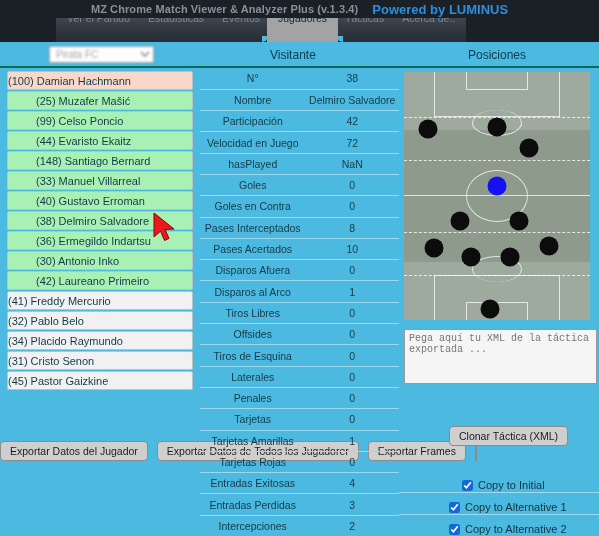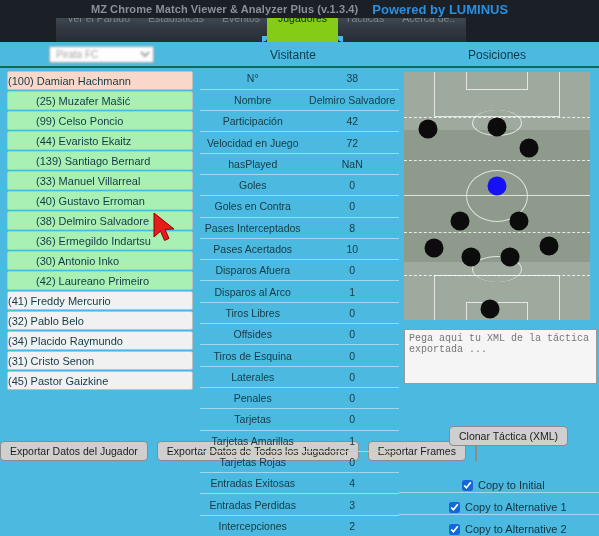--- a/index.html
+++ b/index.html
@@ -56,21 +56,21 @@
     background: linear-gradient(180deg,#4c555f 0%, #333a43 55%, #272d35 100%);
     border-radius: 7px 7px 0 0;
     margin-right: -4px;
     position: relative;
     cursor: default;
     white-space: nowrap;
     box-shadow: inset 0 1px 0 rgba(255,255,255,.12);
   }
   .tab.active {
     color: #0b2a3a;
-    background: #84cc16;
+    background: #a3a3a3;
     z-index: 3;
     font-weight: normal;
     box-shadow: none;
   }
   .tab.active::before,
   .tab.active::after {
     content:"";
     position:absolute;
     bottom:0; width:6px; height:6px;
     background:#4cb9e0;
@@ -289,21 +289,21 @@
 </div>
 
 <div id="main">
 
   <div class="col" id="col-players">
     <div id="player-list">
         <div class="player-row injured">(100) Damian Hachmann</div>
         <div class="player-row starter">(25) Muzafer Mašić</div>
         <div class="player-row starter">(99) Celso Poncio</div>
         <div class="player-row starter">(44) Evaristo Ekaitz</div>
-        <div class="player-row starter">(139) Santiago Bernard</div>
+        <div class="player-row starter">(148) Santiago Bernard</div>
         <div class="player-row starter">(33) Manuel Villarreal</div>
         <div class="player-row starter">(40) Gustavo Erroman</div>
         <div class="player-row starter">(38) Delmiro Salvadore</div>
         <div class="player-row starter">(36) Ermegildo Indartsu</div>
         <div class="player-row starter">(30) Antonio Inko</div>
         <div class="player-row starter">(42) Laureano Primeiro</div>
         <div class="player-row sub">(41) Freddy Mercurio</div>
         <div class="player-row sub">(32) Pablo Belo</div>
         <div class="player-row sub">(34) Placido Raymundo</div>
         <div class="player-row sub">(31) Cristo Senon</div>

